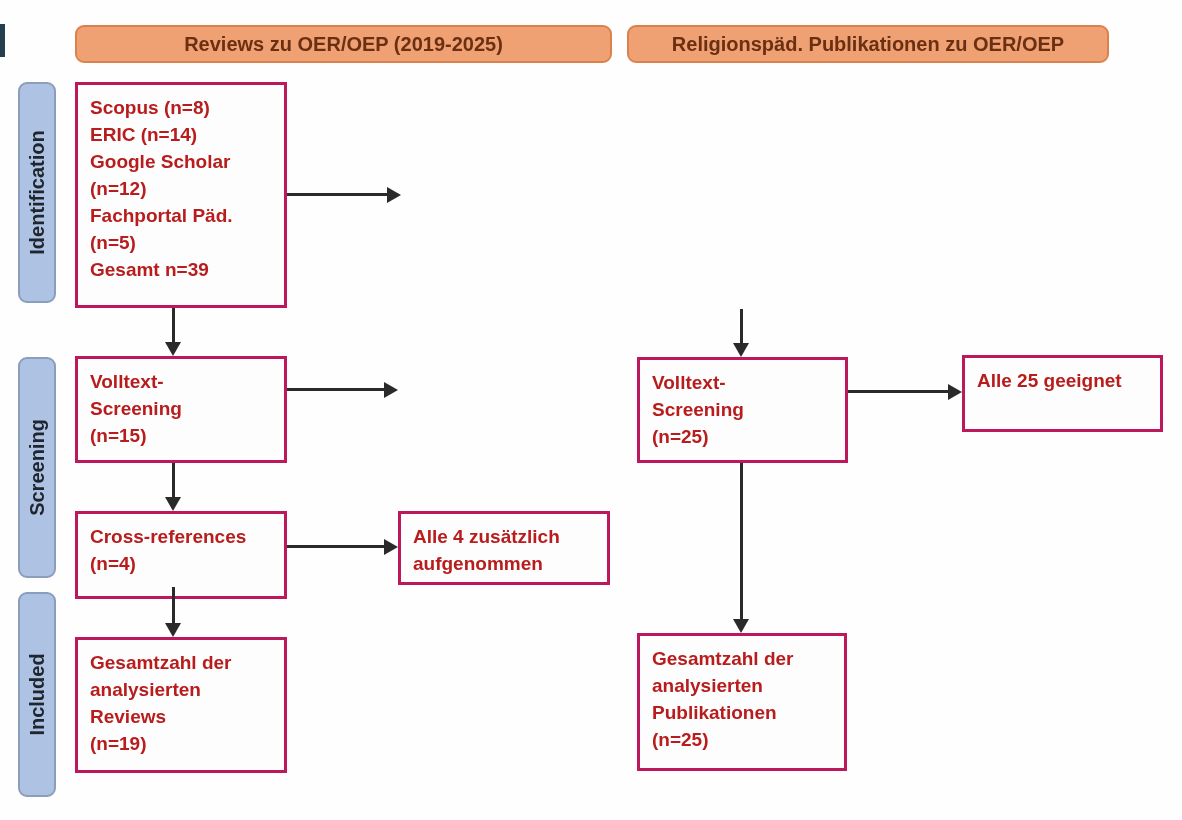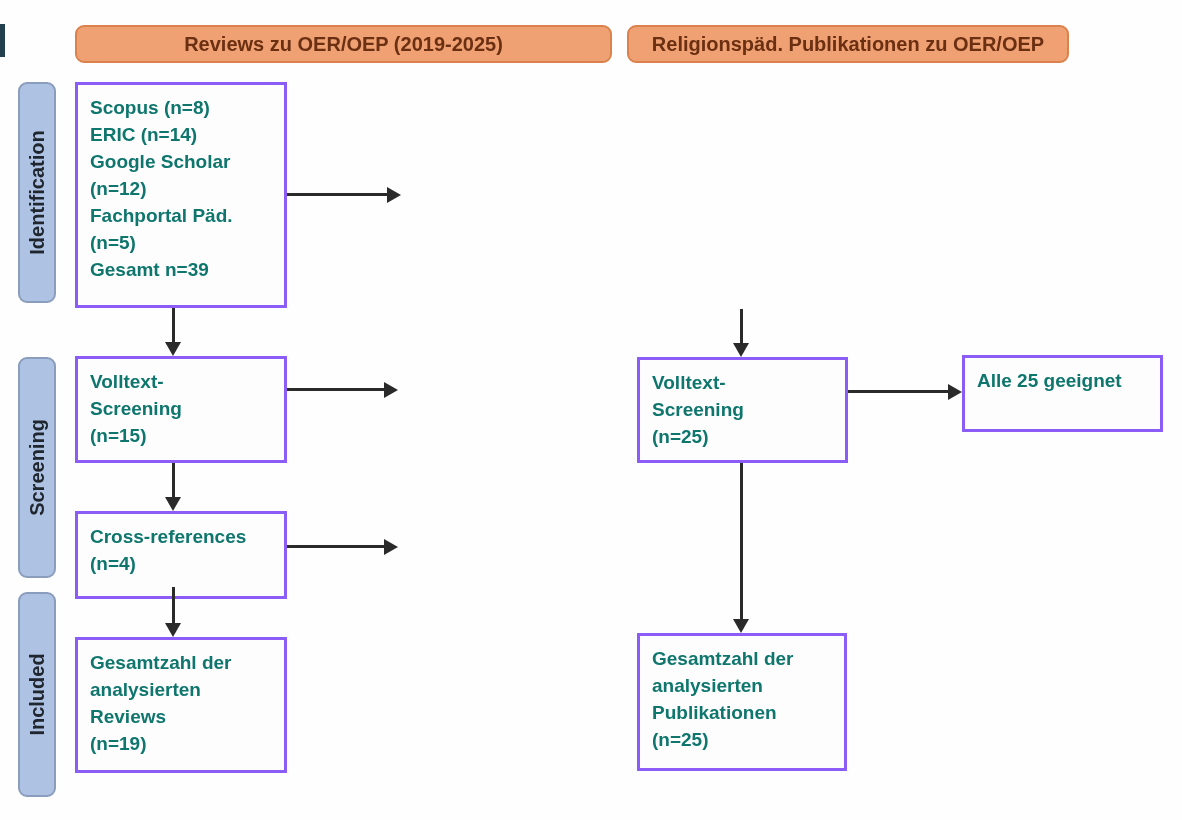--- a/index.html
+++ b/index.html
@@ -12,22 +12,22 @@
     color:#6b2f12;font-size:20px;font-weight:700;display:flex;align-items:center;justify-content:center;
     box-sizing:border-box;text-align:center;
   }
   .vlabel{
     position:absolute;background:#aec3e4;border:2px solid #8a9dbd;border-radius:9px;
     color:#20262e;font-size:20px;font-weight:700;display:flex;align-items:center;justify-content:center;
     box-sizing:border-box;
   }
   .vlabel span{transform:rotate(-90deg);white-space:nowrap;}
   .box{
-    position:absolute;background:#fdfdfd;border:3px solid #8b5cf6;box-sizing:border-box;
-    color:#0f766e;font-size:19px;font-weight:700;line-height:27px;
+    position:absolute;background:#fdfdfd;border:3px solid #be185d;box-sizing:border-box;
+    color:#b91c1c;font-size:19px;font-weight:700;line-height:27px;
     padding:9px 12px;white-space:pre-line;overflow:hidden;
   }
   .box.wide{line-height:29px;padding-top:10px;}
   .hline,.vline{position:absolute;background:#2a2a2a;}
   .hline{height:3px;}
   .vline{width:3px;}
   .head-right{
     position:absolute;width:0;height:0;
     border-top:8px solid transparent;border-bottom:8px solid transparent;border-left:14px solid #2a2a2a;
   }
@@ -38,21 +38,21 @@
   .artifact{position:absolute;background:#24404f;}
 </style>
 </head>
 <body>
 
 <div id="stage">
 
   <div class="artifact" style="left:0;top:24px;width:5px;height:33px;"></div>
 
   <div class="pill" style="left:75px;top:25px;width:537px;height:38px;">Reviews zu OER/OEP (2019-2025)</div>
-  <div class="pill" style="left:627px;top:25px;width:442px;height:38px;">Religionspäd. Publikationen zu OER/OEP</div>
+  <div class="pill" style="left:627px;top:25px;width:482px;height:38px;">Religionspäd. Publikationen zu OER/OEP</div>
 
   <div class="vlabel" style="left:18px;top:82px;width:38px;height:221px;">
     <span>Identification</span>
   </div>
   <div class="vlabel" style="left:18px;top:357px;width:38px;height:221px;">
     <span>Screening</span>
   </div>
   <div class="vlabel" style="left:18px;top:592px;width:38px;height:205px;">
     <span>Included</span>
   </div>
@@ -68,20 +68,22 @@
   <div class="box" style="left:75px;top:356px;width:212px;height:107px;">Volltext-
 Screening
 (n=15)</div>
   <div class="box" style="left:637px;top:357px;width:211px;height:106px;">Volltext-
 Screening
 (n=25)</div>
   <div class="box" style="left:962px;top:355px;width:201px;height:77px;">Alle 25 geeignet</div>
 
   <div class="box" style="left:75px;top:511px;width:212px;height:88px;">Cross-references
 (n=4)</div>
+  <div class="box" style="left:398px;top:511px;width:212px;height:74px;">Alle 4 zusätzlich
+aufgenommen</div>
 
   <div class="box" style="left:75px;top:637px;width:212px;height:136px;">Gesamtzahl der
 analysierten
 Reviews
 (n=19)</div>
   <div class="box" style="left:637px;top:633px;width:210px;height:138px;">Gesamtzahl der
 analysierten
 Publikationen
 (n=25)</div>
 

